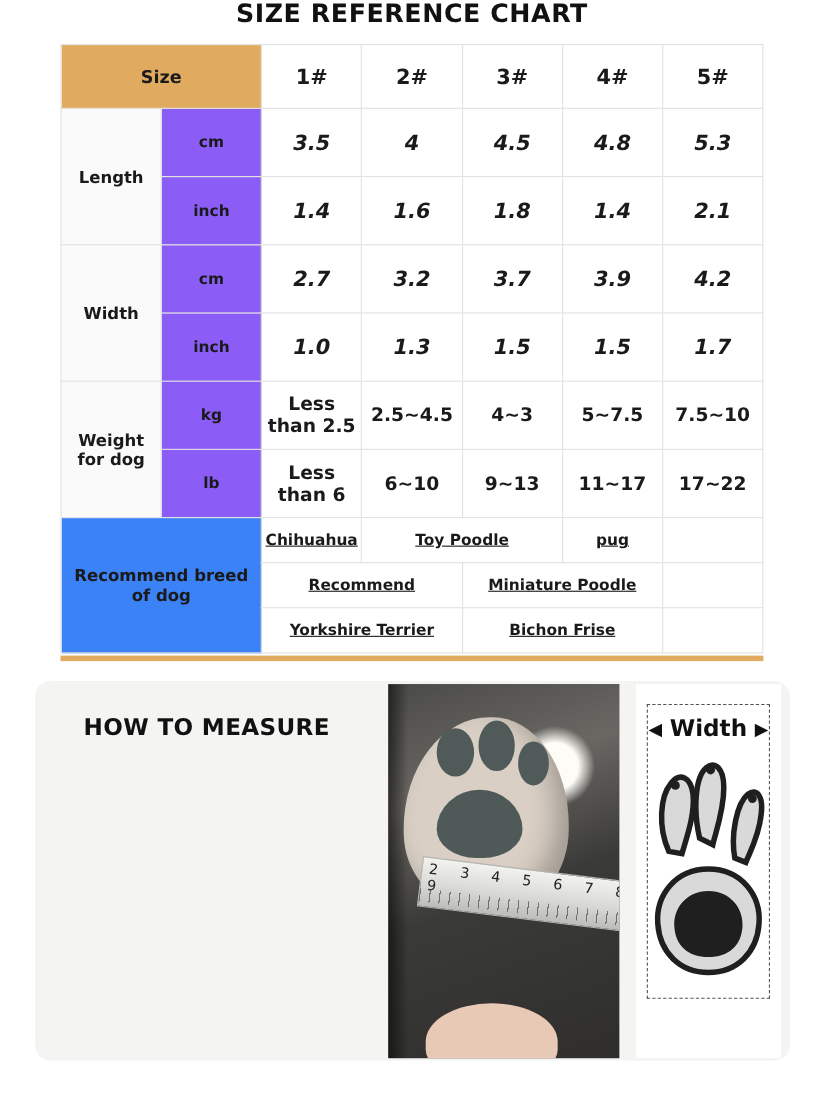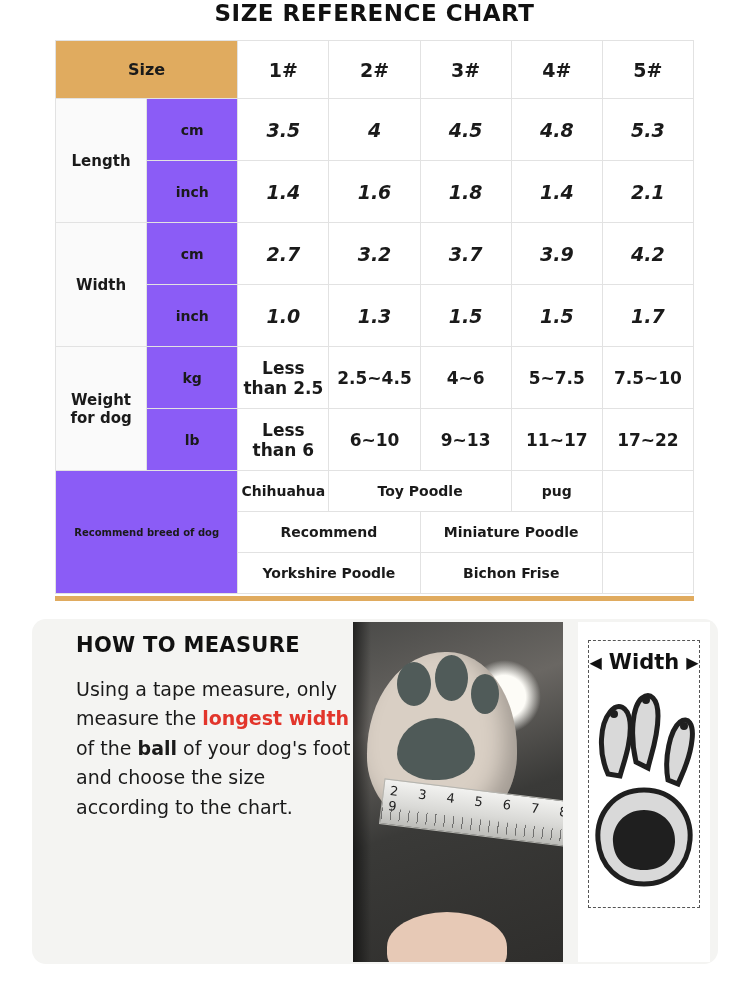--- a/index.html
+++ b/index.html
@@ -52,43 +52,43 @@
     background: #fafafa;
   }
   .unit-cell {
     font-size: 14px;
     width: 52px;
     background: #8b5cf6;
     font-weight: bold;
   }
   .val-big { font-size: 19px; height: 62px; font-style: italic; }
   .val-mid { font-size: 17px; height: 62px; }
-  .breed-label { font-size: 10px; width: 130px; background: #8b5cf6; }
-  .breed-cell { font-size: 14px; font-weight: normal; height: 41px; }
+  .breed-label { font-size: 15px; width: 130px; background: #3b82f6; }
+  .breed-cell { font-size: 14px; font-weight: normal; height: 41px; text-decoration: underline; }
 
   .gold-bar {
     width: 639px;
     height: 5px;
     background: #e0ab5f;
     margin: 2px 0 0 55px;
   }
 
   
   .measure-section {
     position: relative;
     margin: 18px 0 0 32px;
     width: 686px;
     height: 345px;
     background: #f4f4f2;
     border-radius: 14px;
   }
   .measure-text {
     position: absolute;
     left: 14px;
-    top: 14px;
+    top: 30px;
     width: 316px;
   }
   .measure-head {
     font-size: 21px;
     font-weight: bold;
     letter-spacing: 0.3px;
     margin: 0 0 18px 30px;
     color: #111;
   }
   .measure-body {
@@ -249,21 +249,21 @@
         <td class="val-big">1.5</td>
         <td class="val-big">1.5</td>
         <td class="val-big">1.7</td>
       </tr>
 
       <tr>
         <td class="row-label" rowspan="2">Weight for dog</td>
         <td class="unit-cell">kg</td>
         <td class="val-mid">Less than 2.5</td>
         <td class="val-mid">2.5~4.5</td>
-        <td class="val-mid">4~6</td>
+        <td class="val-mid">4~3</td>
         <td class="val-mid">5~7.5</td>
         <td class="val-mid">7.5~10</td>
       </tr>
       <tr>
         <td class="unit-cell">lb</td>
         <td class="val-mid">Less than 6</td>
         <td class="val-mid">6~10</td>
         <td class="val-mid">9~13</td>
         <td class="val-mid">11~17</td>
         <td class="val-mid">17~22</td>
@@ -275,37 +275,34 @@
         <td class="breed-cell" colspan="2">Toy Poodle</td>
         <td class="breed-cell">pug</td>
         <td class="breed-cell"></td>
       </tr>
       <tr>
         <td class="breed-cell" colspan="2">Recommend</td>
         <td class="breed-cell" colspan="2">Miniature Poodle</td>
         <td class="breed-cell"></td>
       </tr>
       <tr>
-        <td class="breed-cell" colspan="2">Yorkshire Poodle</td>
+        <td class="breed-cell" colspan="2">Yorkshire Terrier</td>
         <td class="breed-cell" colspan="2">Bichon Frise</td>
         <td class="breed-cell"></td>
       </tr>
     </tbody>
       </table>
   </div>
 
   <div class="gold-bar"></div>
 
   <div class="measure-section">
 
     <div class="measure-text">
       <div class="measure-head">HOW TO MEASURE</div>
-      <div class="measure-body">
-        <span>Using a tape measure, only measure the </span><span class="hl-red">longest width</span><span> of the </span><span class="hl-bold">ball</span><span> of your dog's foot and choose the size according to the  chart.</span>
-      </div>
     </div>
 
     <div class="photo">
       <div class="bg"></div>
       <div class="shadow-l"></div>
       <div class="paw"></div>
       <div class="toe1"></div>
       <div class="toe2"></div>
       <div class="toe3"></div>
       <div class="pad"></div>

